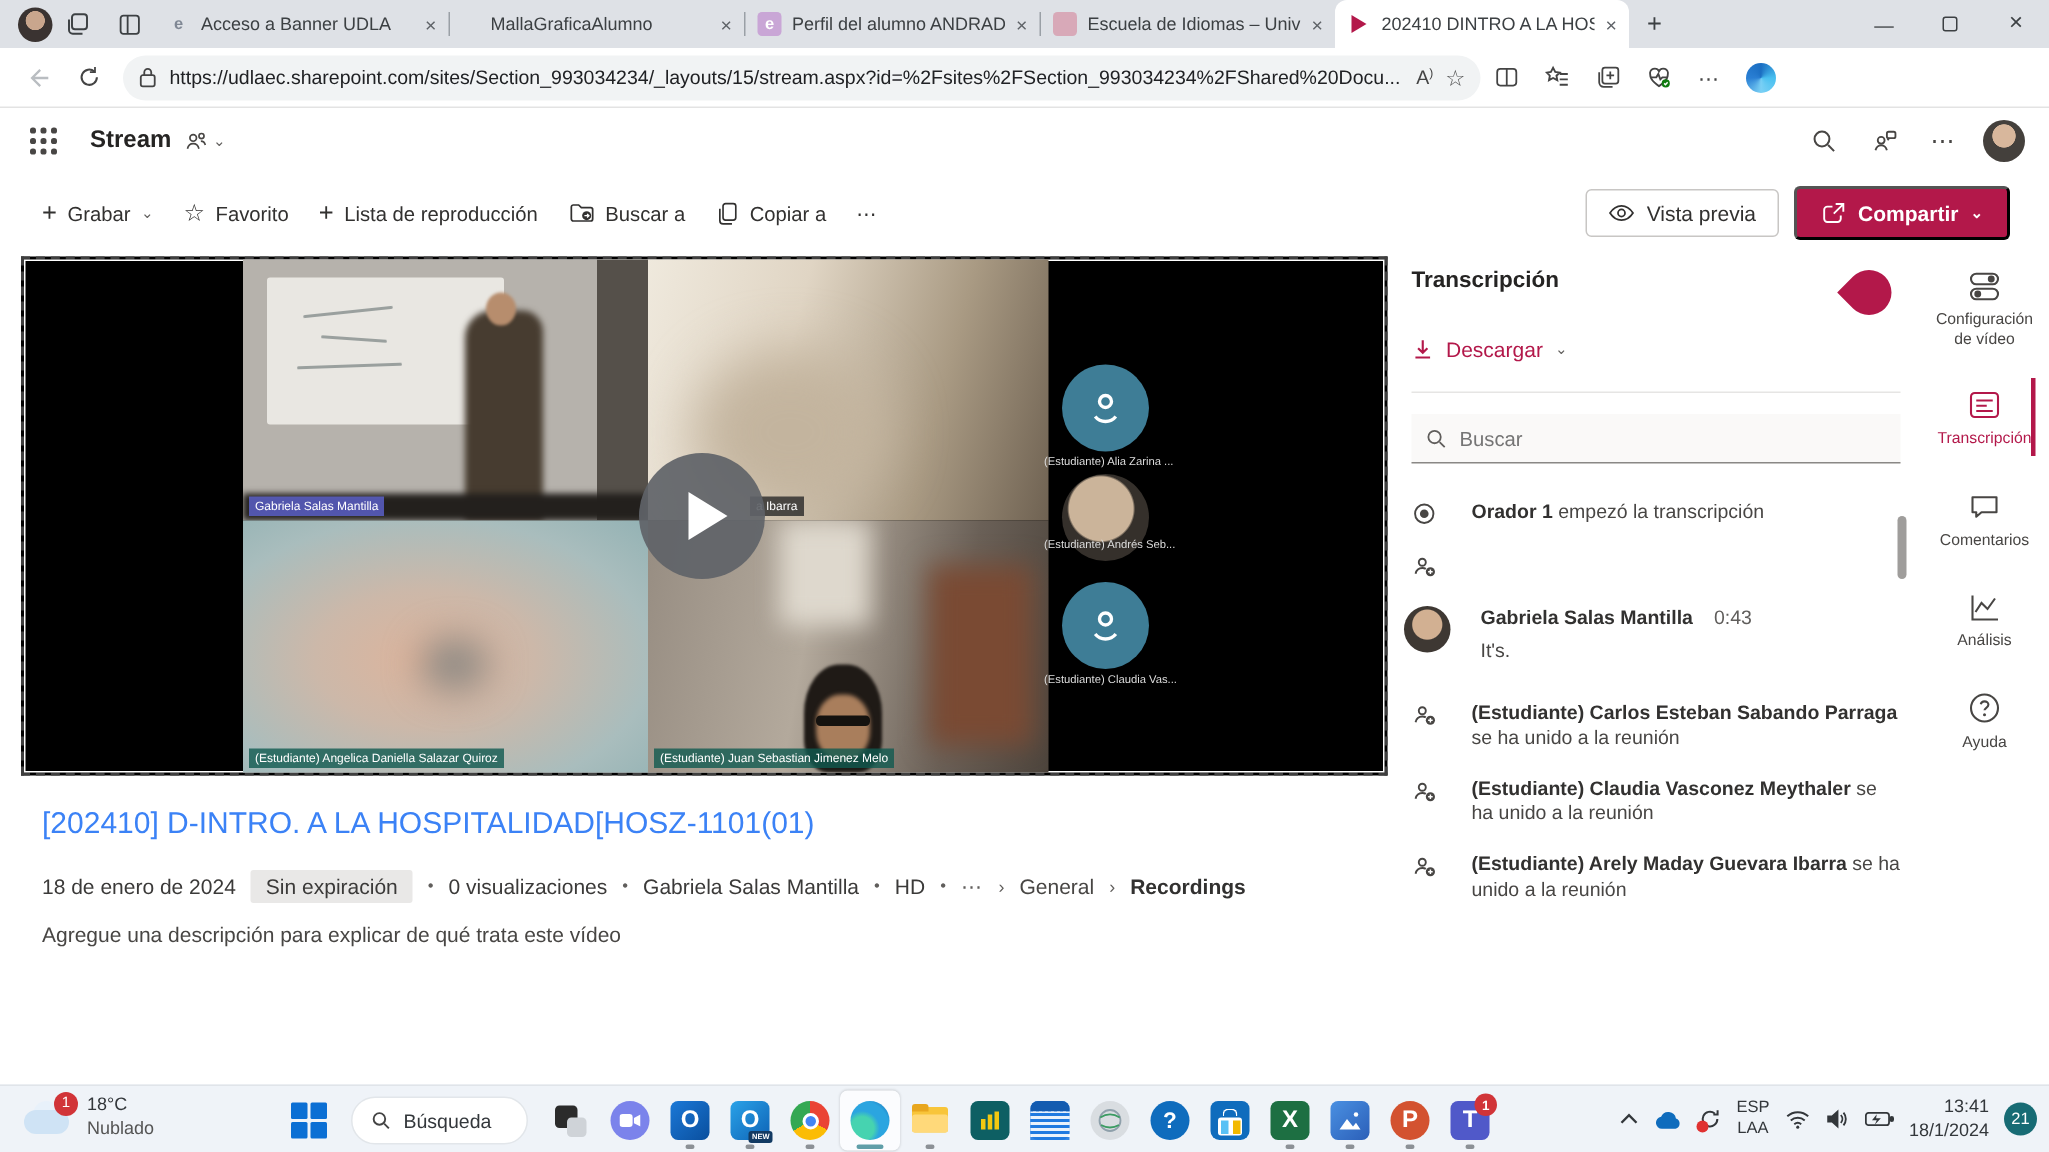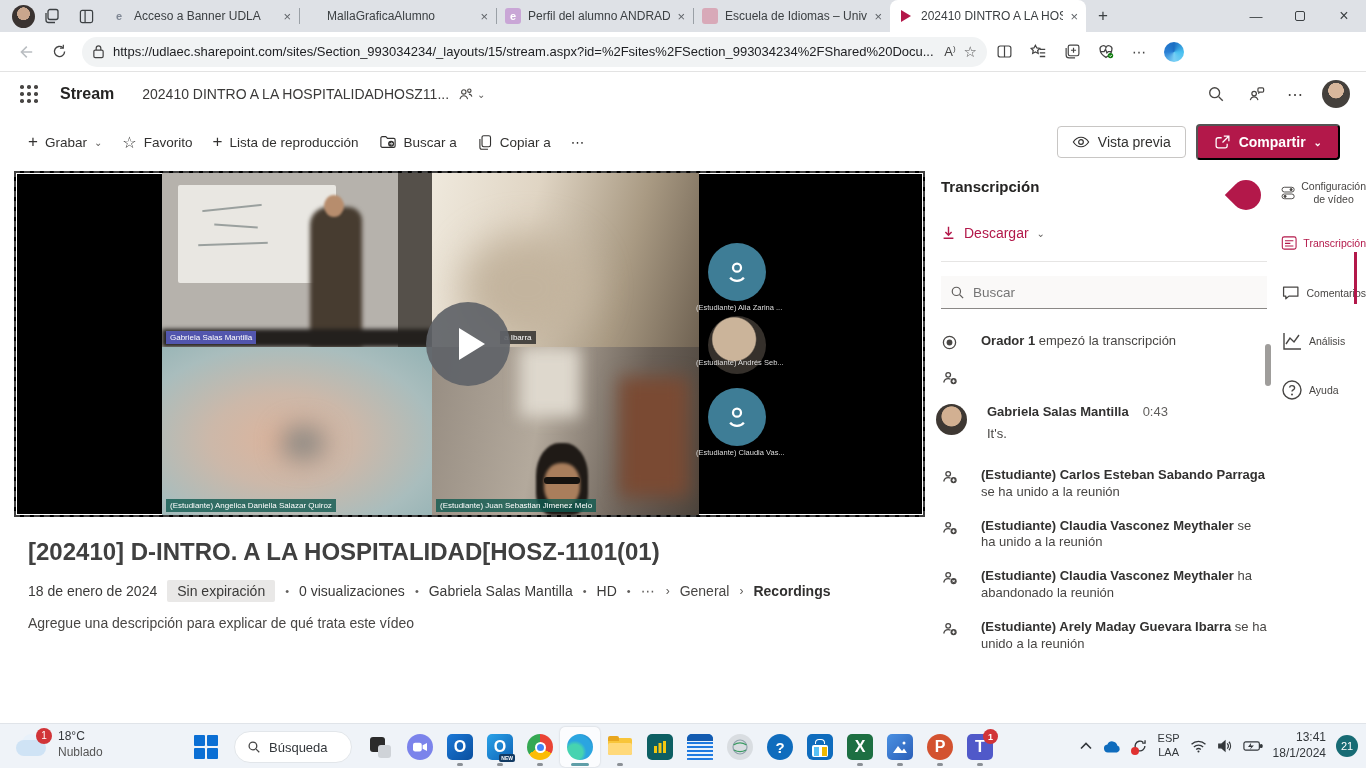--- a/index.html
+++ b/index.html
@@ -65,21 +65,21 @@
   #lab-tr{left:484px;top:158px;background:rgba(40,40,40,.8);}
   #lab-bl{left:150px;top:326px;background:rgba(16,90,80,.8);}
   #lab-br{left:420px;top:326px;background:rgba(16,90,80,.8);}
   .ptc{position:absolute;left:692px;width:58px;height:58px;border-radius:50%;background:#3e7d96;display:flex;align-items:center;justify-content:center;}
   .ptc.photo{background:radial-gradient(circle at 45% 40%,#cbb49a 0 45%,#35302b 48% 100%);}
   .plab{position:absolute;left:680px;width:110px;font-size:7.5px;color:#ddd;white-space:nowrap;overflow:hidden;}
   #play{position:absolute;left:410px;top:129px;width:84px;height:84px;border-radius:50%;background:rgba(95,99,104,.92);display:flex;align-items:center;justify-content:center;}
   #play i{display:block;width:0;height:0;border-left:26px solid #fff;border-top:16px solid transparent;border-bottom:16px solid transparent;margin-left:8px;}
 
   
-  #vtitle{position:absolute;left:28px;top:538px;font-size:24px;font-weight:bold;color:#404040;}
+  #vtitle{position:absolute;left:28px;top:538px;font-size:20px;font-weight:normal;color:#3b82f6;}
   #vmeta{position:absolute;left:28px;top:580px;display:flex;align-items:center;gap:10px;font-size:14px;color:#3b3a39;}
   #chip-exp{background:#e9e8e7;padding:3px 10px;border-radius:2px;}
   .dotsep{color:#605e5c;font-size:11px;}
   .crumb-sep{color:#605e5c;font-size:12px;}
   #vdesc{position:absolute;left:28px;top:615px;font-size:14px;color:#484644;}
 
   
   #tpanel{position:absolute;left:941px;top:178px;width:326px;height:542px;}
   #ttitle{font-size:15px;font-weight:bold;color:#252423;}
   #teardrop{position:absolute;right:6px;top:2px;width:30px;height:30px;background:#b3184a;border-radius:50% 0 50% 50%;transform:rotate(-135deg);}
@@ -92,21 +92,21 @@
   .ent .eic{flex:none;width:20px;color:#484644;padding-top:1px;}
   .ent b{color:#323130;}
   .sp-av{flex:none;width:31px;height:31px;border-radius:50%;background:radial-gradient(circle at 50% 40%,#d2b092 0 40%,#3e3833 43% 100%);margin-left:-5px;}
   .sp-name{font-weight:bold;color:#323130;}
   .sp-time{color:#605e5c;margin-left:14px;font-weight:normal;}
   .sp-text{margin-top:5px;}
   #tscroll{position:absolute;right:-4px;top:166px;width:6px;height:42px;background:#9f9d9b;border-radius:3px;}
 
   
   #rail{position:absolute;left:1280px;top:180px;width:86px;height:540px;}
-  .ritem{display:flex;flex-direction:row;align-items:center;gap:5px;color:#484644;position:relative;}
+  .ritem{display:flex;flex-direction:column;align-items:center;gap:5px;color:#484644;position:relative;}
   .ritem .rlab{font-size:10.5px;text-align:center;line-height:1.25;}
   .ritem.active{color:#b3184a;}
   .ritem.active .rlab{color:#b3184a;}
   #railbar{position:absolute;right:9px;top:72px;width:3px;height:52px;background:#b3184a;}
 
   
   #taskbar{position:absolute;left:0;top:723px;width:1366px;height:45px;background:#eff3f8;border-top:1px solid #e0e4e9;}
   #weather{position:absolute;left:14px;top:5px;display:flex;align-items:center;gap:8px;}
   #cloud{position:relative;width:36px;height:26px;}
   #cloud .c1{position:absolute;left:2px;top:8px;width:30px;height:16px;background:#cfe3f5;border-radius:9px;}
@@ -250,21 +250,20 @@
       <i></i>
       <i></i>
       <i></i>
       <i></i>
       <i></i>
       <i></i>
       <i></i>
       <i></i>
     </div>
   <div id="appname">Stream</div>
-  <div id="hdrtitle">202410 DINTRO A LA HOSPITALIDADHOSZ11...</div>
   <div class="hdr-ic" style="margin-left:2px;">
     <svg width="17" height="17" viewBox="0 0 20 20" fill="none" stroke="currentColor" stroke-width="1.3">
         <circle cx="8" cy="7" r="2.6"></circle>
         <path d="M3.5 15.5c.6-2.6 2.3-4 4.5-4s3.9 1.4 4.5 4"></path>
         <circle cx="14.5" cy="5.5" r="2"></circle>
         <path d="M14 9.5c1.8 0 3 1.1 3.5 3"></path>
       </svg>
     <span class="chev" style="margin-left:3px">⌄</span>
   </div>
   <div style="flex:1"></div>
@@ -470,31 +469,20 @@
           </svg>
         </span>
       <span><b>(Estudiante) Claudia Vasconez Meythaler</b><span> se ha unido a la reunión</span></span>
     </div>
     <div class="ent">
       <span class="eic">
           <svg width="18" height="18" viewBox="0 0 20 20" fill="none" stroke="#484644" stroke-width="1.4">
             <circle cx="8" cy="6.5" r="2.6"></circle>
             <path d="M3 15c.6-2.8 2.4-4.3 5-4.3 1 0 1.9.2 2.6.7"></path>
             <circle cx="14" cy="13.5" r="3.4" fill="#484644" stroke="none"></circle>
-            <path d="M12.8 12.3l2.4 2.4M15.2 12.3l-2.4 2.4" stroke="#fff" stroke-width="1.1"></path>
-          </svg>
-        </span>
-      <span><b>(Estudiante) Claudia Vasconez Meythaler</b><span> ha abandonado la reunión</span></span>
-    </div>
-    <div class="ent">
-      <span class="eic">
-          <svg width="18" height="18" viewBox="0 0 20 20" fill="none" stroke="#484644" stroke-width="1.4">
-            <circle cx="8" cy="6.5" r="2.6"></circle>
-            <path d="M3 15c.6-2.8 2.4-4.3 5-4.3 1 0 1.9.2 2.6.7"></path>
-            <circle cx="14" cy="13.5" r="3.4" fill="#484644" stroke="none"></circle>
             <path d="M14 11.8v3.4M12.3 13.5h3.4" stroke="#fff" stroke-width="1.1"></path>
           </svg>
         </span>
       <span><b>(Estudiante) Arely Maday Guevara Ibarra</b><span> se ha unido a la reunión</span></span>
     </div>
   </div>
   <div id="tscroll"></div>
 </div>
 
 <div id="rail">

